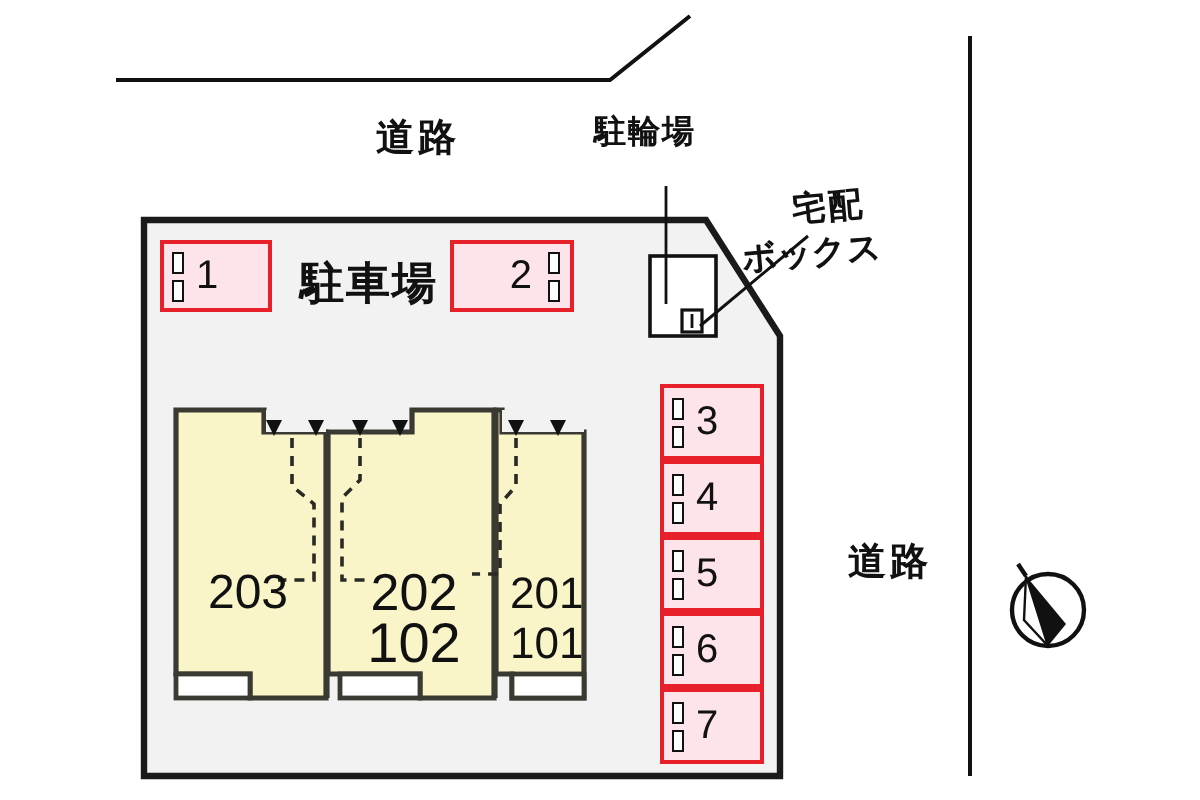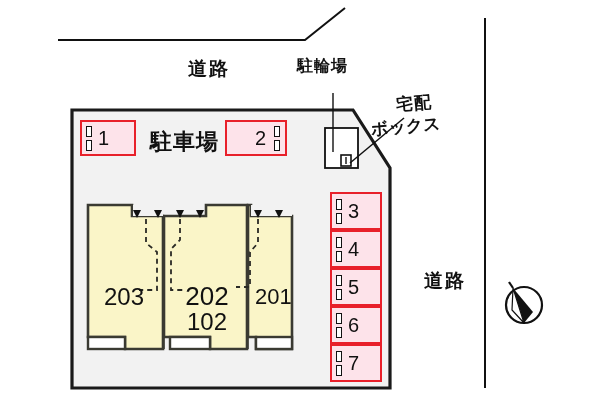--- a/index.html
+++ b/index.html
@@ -134,20 +134,21 @@
   <div class="lbl jp" style="left:371px;top:115px;font-size:17px;letter-spacing:0px;transform:rotate(-5deg);">ボックス</div>
 
   <div class="lbl jp" style="left:150px;top:127px;font-size:22px;letter-spacing:1px;">駐車場</div>
 
   <div id="units-layer">
       <div style="position: absolute; left: 90px; top: 284px; width: 68px; text-align: center; line-height: 25px; color: rgb(17, 17, 17);">
         <div class="num" style="font-size: 24px; font-weight: 400;">203</div>
       </div>
       <div style="position: absolute; left: 173px; top: 284px; width: 68px; text-align: center; line-height: 25px; color: rgb(17, 17, 17);">
         <div class="num" style="font-size: 26px; font-weight: 400;">202</div>
-        <div class="num" style="font-size: 24px; font-weight: 400;">102</div>
+        <div class="num" style="font-size: 28px; font-weight: 400;">102</div>
       </div>
       <div style="position: absolute; left: 255px; top: 284px; width: 68px; line-height: 25px; color: rgb(17, 17, 17);">
         <div class="num" style="font-size: 22px; font-weight: 400;">201</div>
+        <div class="num" style="font-size: 22px; font-weight: 400;">101</div>
       </div>
     </div>
 
 </div>
 
 </body></html>

